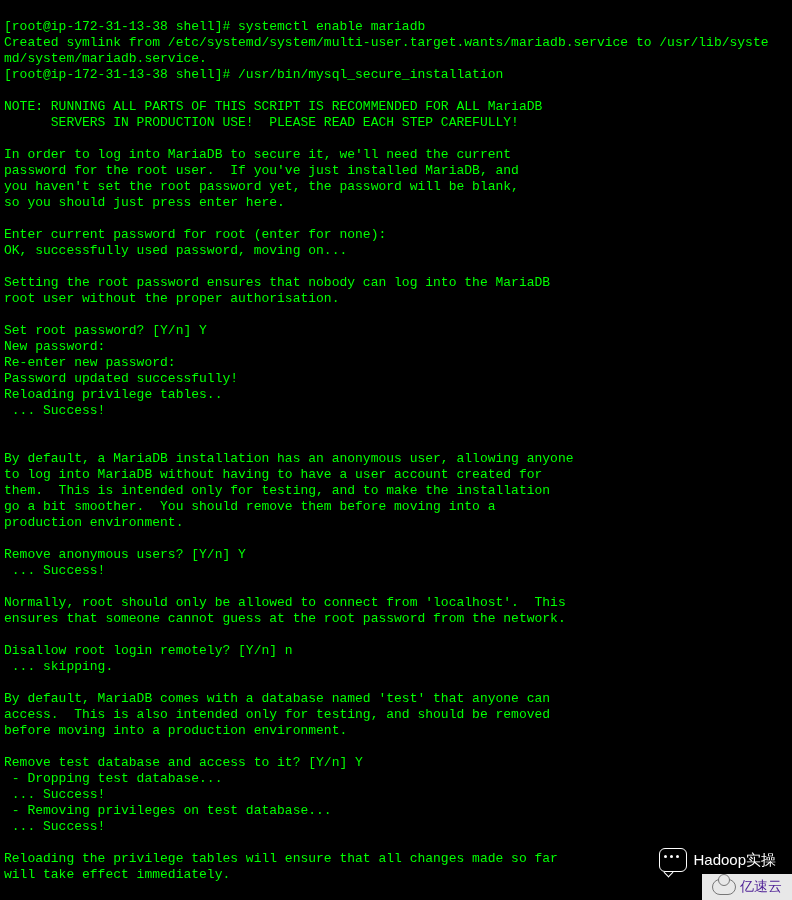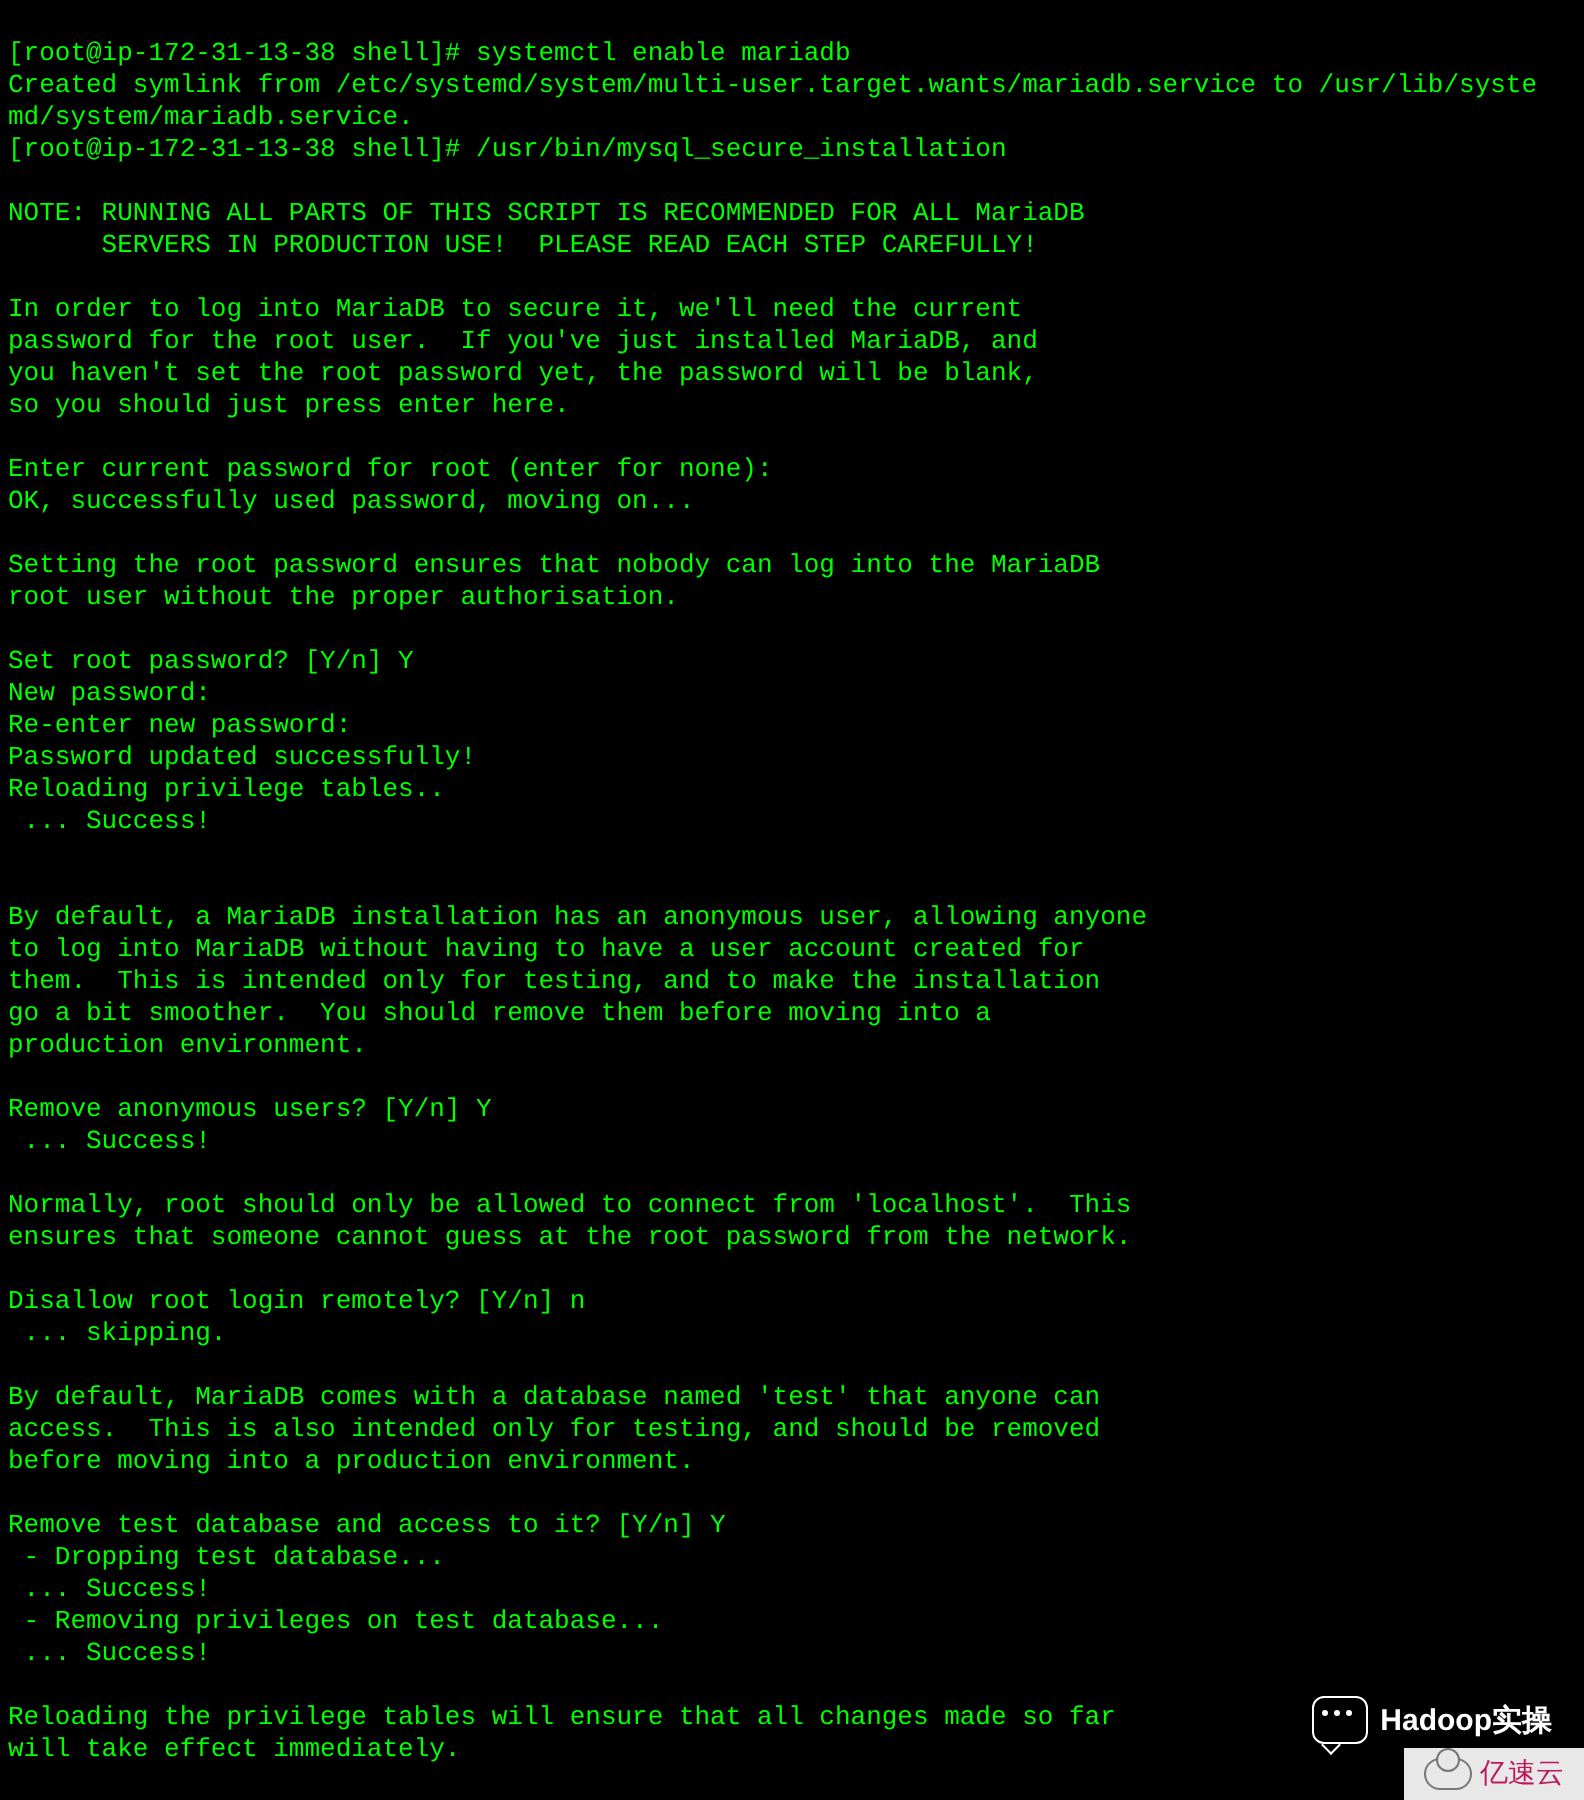--- a/index.html
+++ b/index.html
@@ -26,21 +26,21 @@
   .watermark {
     position: absolute;
     bottom: 28px;
     right: 16px;
     display: flex;
     align-items: center;
     gap: 6px;
     color: #fff;
     font-family: Arial, "Microsoft YaHei", sans-serif;
     font-size: 15px;
-    font-weight: 700;
+    font-weight: 400;
   }
   .watermark .bubble {
     width: 26px; height: 22px;
     border: 1.5px solid #fff;
     border-radius: 6px;
     position: relative;
   }
   .watermark .bubble::after {
     content: "";
     position: absolute;
@@ -65,21 +65,21 @@
     position: absolute;
     bottom: 0px;
     right: 0px;
     background: #e8e8e8;
     padding: 4px 10px;
     display: flex;
     align-items: center;
     gap: 4px;
     font-family: Arial, "Microsoft YaHei", sans-serif;
     font-size: 14px;
-    color: #be185d;
+    color: #4c1d95;
   }
   .watermark2 .cloud {
     width: 22px; height: 14px;
     border: 1.2px solid #777;
     border-radius: 999px;
     position: relative;
   }
   .watermark2 .cloud::before {
     content: "";
     position: absolute;

